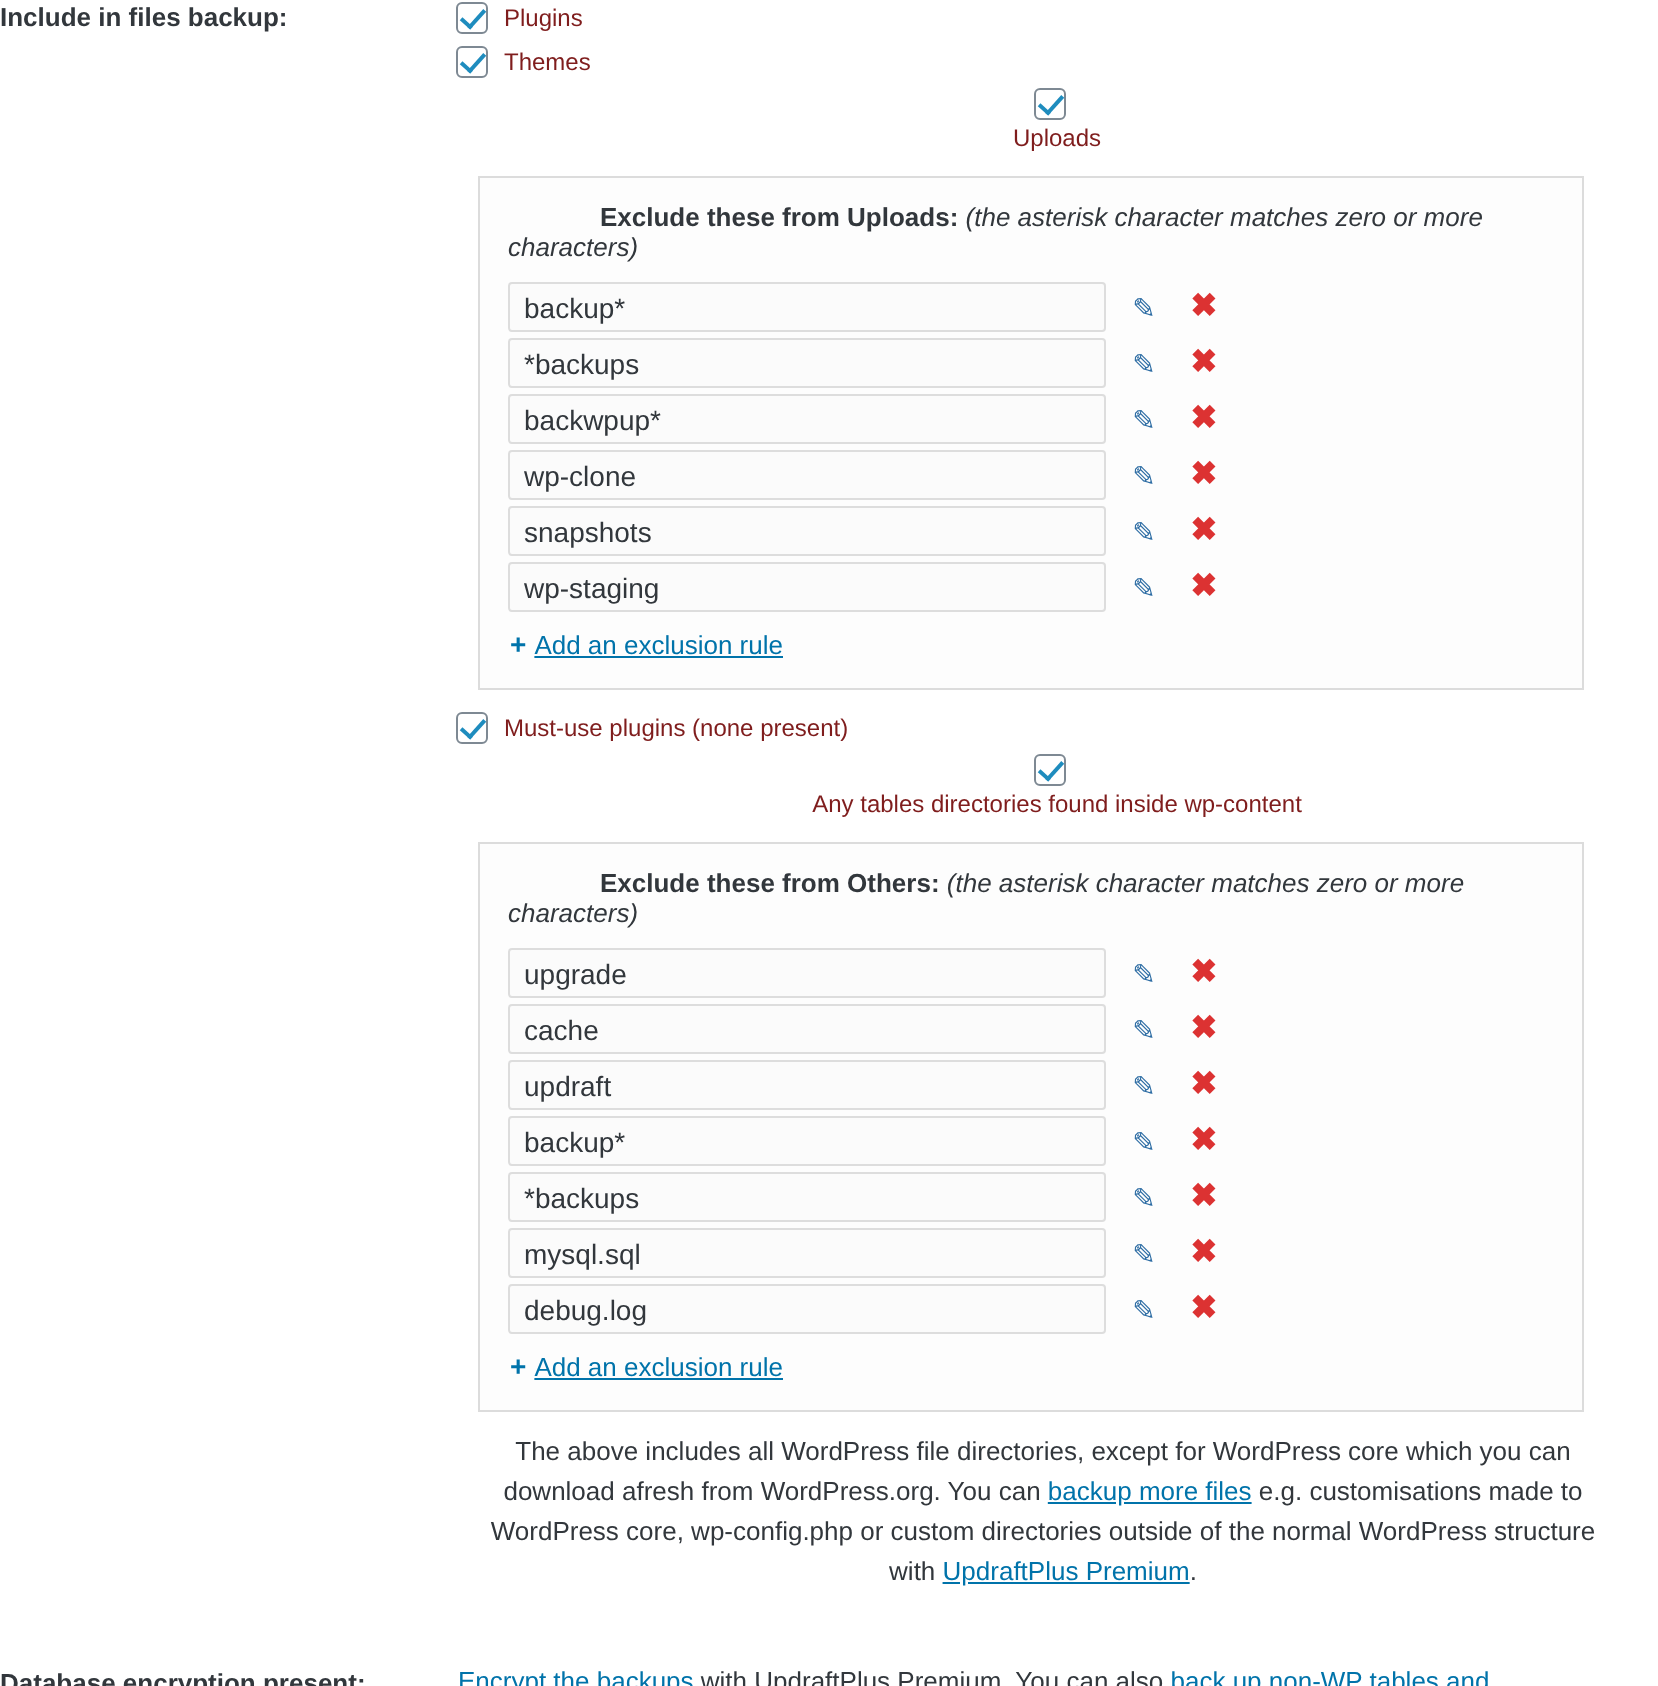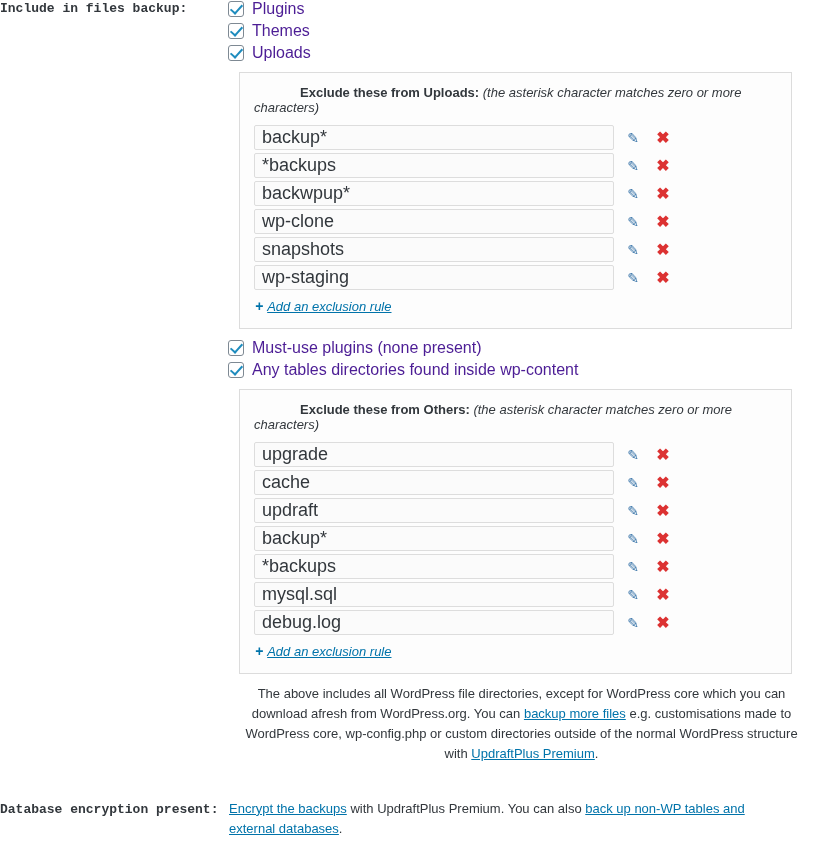--- a/index.html
+++ b/index.html
@@ -25,34 +25,33 @@
     vertical-align: top;
     padding: 0;
   }
   .label-cell {
     width: 228px;
     padding: 10px 10px 10px 10px;
     font-weight: bold;
     font-size: 13px;
     color: #32373c;
     line-height: 1.4;
-    font-family: Liberation Mono, monospace;
   }
   .field-cell {
     padding: 8px 10px 10px 10px;
   }
 
   
   .check-row {
     display: flex;
     align-items: center;
     margin-bottom: 4px;
     line-height: 18px;
   }
-  .check-row:last-child { margin-bottom: 0; }
+  .check-row:last-child { margin-bottom: 0; flex-direction: column; }
   .cb {
     width: 16px;
     height: 16px;
     min-width: 16px;
     border: 1px solid #7e8993;
     border-radius: 3px;
     background: #fff;
     margin-right: 8px;
     position: relative;
     display: inline-block;
@@ -62,22 +61,22 @@
     position: absolute;
     left: 4px;
     top: 0px;
     width: 5px;
     height: 10px;
     border: solid #1e8cbe;
     border-width: 0 2px 2px 0;
     transform: rotate(42deg);
   }
   .check-label {
-    font-size: 16px;
-    color: #4c1d95;
+    font-size: 12px;
+    color: #7f1d1d;
   }
 
   
   .excl-panel {
     border: 1px solid #dcdcdc;
     background: #fdfdfd;
     margin: 10px 0 10px 11px;
     padding: 12px 14px 14px 14px;
     width: 553px;
   }
@@ -88,28 +87,28 @@
   }
   .excl-title b { font-weight: bold; padding-left: 46px; }
   .excl-title i { font-weight: normal; }
 
   .excl-row {
     display: flex;
     align-items: center;
     margin-bottom: 3px;
   }
   .excl-input {
-    width: 360px;
+    width: 299px;
     height: 25px;
     border: 1px solid #ddd;
     background: #fbfbfb;
     border-radius: 2px;
     padding: 0 7px;
     font-family: "Liberation Sans", sans-serif;
-    font-size: 18px;
+    font-size: 14px;
     color: #32373c;
     outline: none;
   }
   .icon-btn {
     display: inline-flex;
     align-items: center;
     justify-content: center;
     width: 22px;
     height: 22px;
     margin-left: 8px;
@@ -118,21 +117,20 @@
     border: none;
     padding: 0;
   }
   .pencil { color: #2e6da4; font-size: 14px; line-height: 1; }
   .xmark { color: #dc3232; font-size: 16px; font-weight: bold; line-height: 1; }
 
   .add-rule {
     margin-top: 8px;
     padding-left: 1px;
     font-size: 13px;
-    font-style: italic;
   }
   .add-rule .plus {
     color: #0073aa;
     font-weight: bold;
     margin-right: 4px;
     font-size: 14px;
   }
   .add-rule a {
     color: #0073aa;
     text-decoration: underline;

